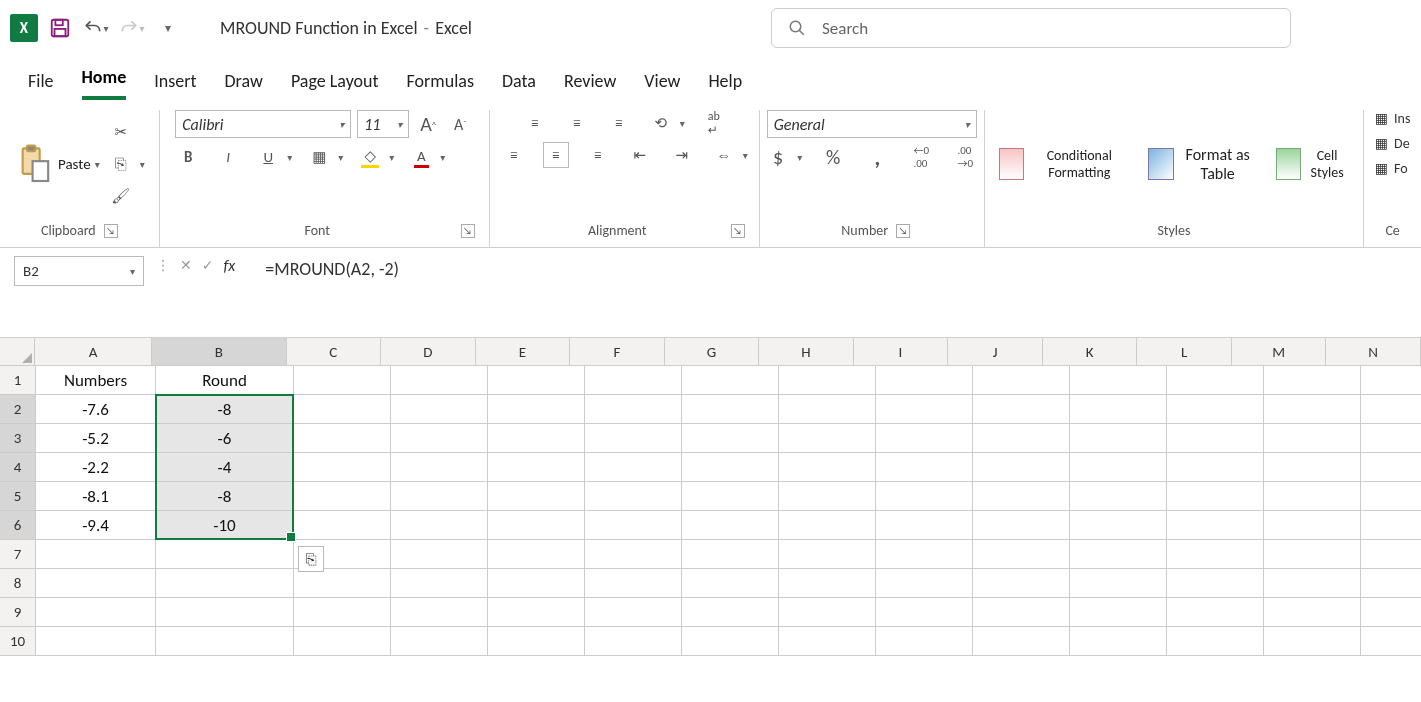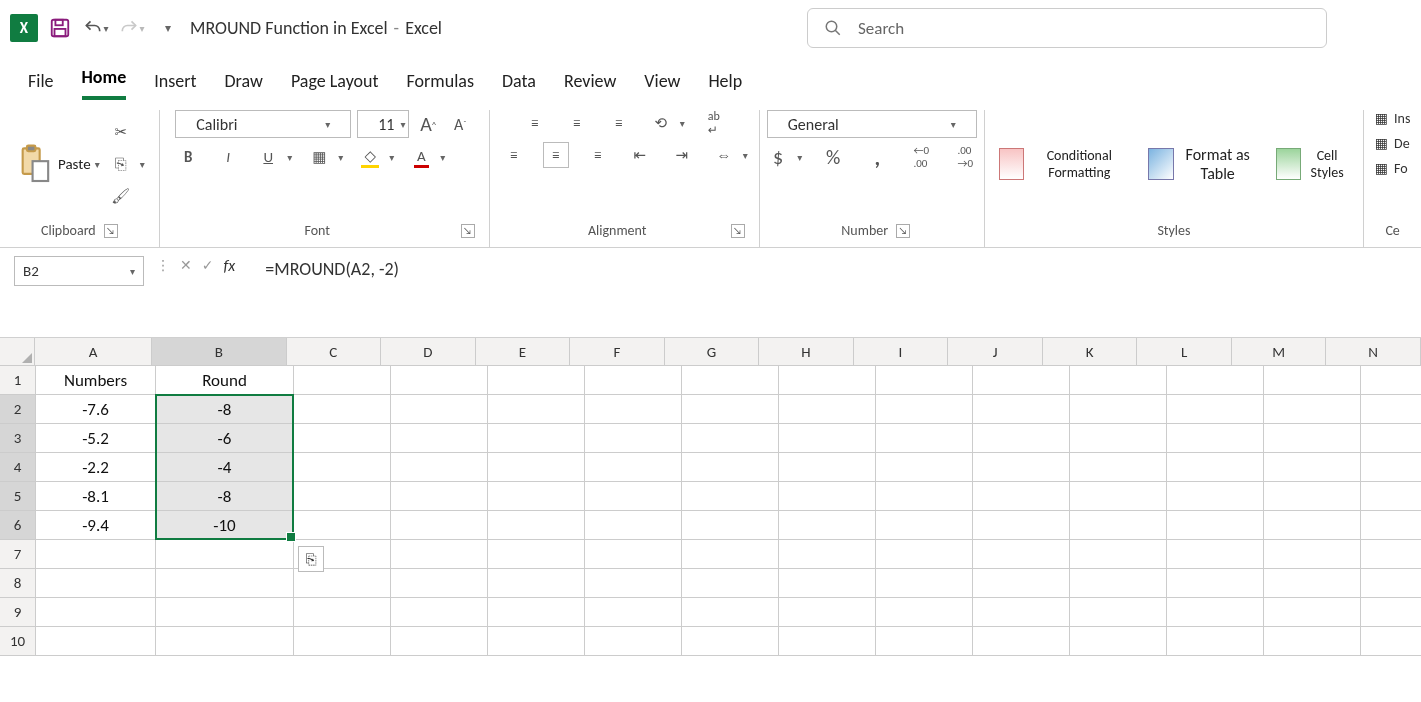--- a/index.html
+++ b/index.html
@@ -1,37 +1,37 @@
 <!DOCTYPE html>
 <html><head>
 <meta charset="utf-8">
 <style>
 * { margin:0; padding:0; box-sizing:border-box; font-family:"Segoe UI",Calibri,Arial,sans-serif; }
 body { background:#fff; width:1421px; height:702px; overflow:hidden; font-size:14px; color:#333; }
 .titlebar { display:flex; align-items:center; height:56px; background:#fff; padding:0 10px; gap:8px; }
 .app-icon { width:28px; height:28px; background:#107c41; color:#fff; display:flex; align-items:center; justify-content:center; font-weight:bold; border-radius:2px; font-size:15px; }
 .qat-btn { width:28px; height:28px; display:flex; align-items:center; justify-content:center; color:#666; cursor:pointer; }
 .save-ico { color:#8a1c7c; }
-.doc-title { font-size:18px; color:#333; }
+.doc-title { margin-left:30px; font-size:18px; color:#333; }
 .doc-dash { color:#888; margin:0 6px; }
-.searchbox { margin-left:auto; margin-right:84px; width:520px; height:40px; border:1px solid #ccc; border-radius:6px; display:flex; align-items:center; padding:0 16px; color:#666; font-size:17px; gap:16px; }
+.searchbox { margin-left:auto; margin-right:120px; width:520px; height:40px; border:1px solid #ccc; border-radius:6px; display:flex; align-items:center; padding:0 16px; color:#666; font-size:17px; gap:16px; }
 .tabs { display:flex; gap:28px; padding:0 28px; height:44px; align-items:flex-end; font-size:18px; }
 .tab { padding-bottom:8px; cursor:pointer; color:#222; }
 .tab.active { font-weight:600; border-bottom:4px solid #107c41; color:#000; }
 .ribbon { display:flex; border-bottom:1px solid #d0d0d0; background:#fff; height:148px; padding-top:10px; }
 .group { border-right:1px solid #d0d0d0; padding:0 14px 4px 14px; display:flex; flex-direction:column; justify-content:space-between; align-items:center; height:100%; }
 .group-content { display:flex; align-items:center; gap:8px; flex:1; }
 .group-label { font-size:14px; color:#555; padding:4px 0; display:flex; gap:8px; align-items:center; }
 .dlglaunch { font-size:10px; color:#555; padding:2px; border:1px solid #aaa; width:14px; height:14px; display:flex; align-items:center; justify-content:center; }
 .big-btn { display:flex; flex-direction:row; align-items:center; gap:4px; font-size:15px; color:#222; cursor:pointer;}
 .big-ico { width:40px; height:40px; display:flex; align-items:center; justify-content:center; font-size:22px; }
 .mini { width:26px; height:26px; display:flex; align-items:center; justify-content:center; color:#555; cursor:pointer; font-size:15px;}
 .col { display:flex; flex-direction:column; gap:6px; }
 .row { display:flex; gap:6px; align-items:center; }
-.sel { border:1px solid #bbb; background:#fff; height:28px; display:flex; align-items:center; padding:0 20px; font-size:16px; color:#333; justify-content:space-between; gap:6px;}
+.sel { border:1px solid #bbb; background:#fff; height:28px; display:flex; align-items:center; padding:0 6px; font-size:16px; color:#333; justify-content:space-between; gap:6px;font-style:italic;}
 .chev { font-size:10px; color:#666; }
 .under-a { text-decoration:underline; }
 .namebox { width:130px; height:30px; border:1px solid #bbb; display:flex; align-items:center; justify-content:space-between; padding:0 8px; font-size:15px; }
 .formula-row { display:flex; align-items:flex-start; height:90px; padding:8px 14px; gap:12px; border-bottom:1px solid #d0d0d0; }
 .fbar-btns { display:flex; gap:10px; align-items:center; color:#999; }
 .fx { font-style:italic; font-size:16px; color:#333; }
 .formula-input { flex:1; border:none; outline:none; font-size:18px; color:#333; padding:2px 18px; background:#fff; }
 .grid-wrap { display:flex; flex-direction:column; }
 .col-headers { display:flex; height:28px; }
 .corner { width:36px; border-right:1px solid #ccc; border-bottom:1px solid #ccc; background:#f3f2f1; position:relative;}

